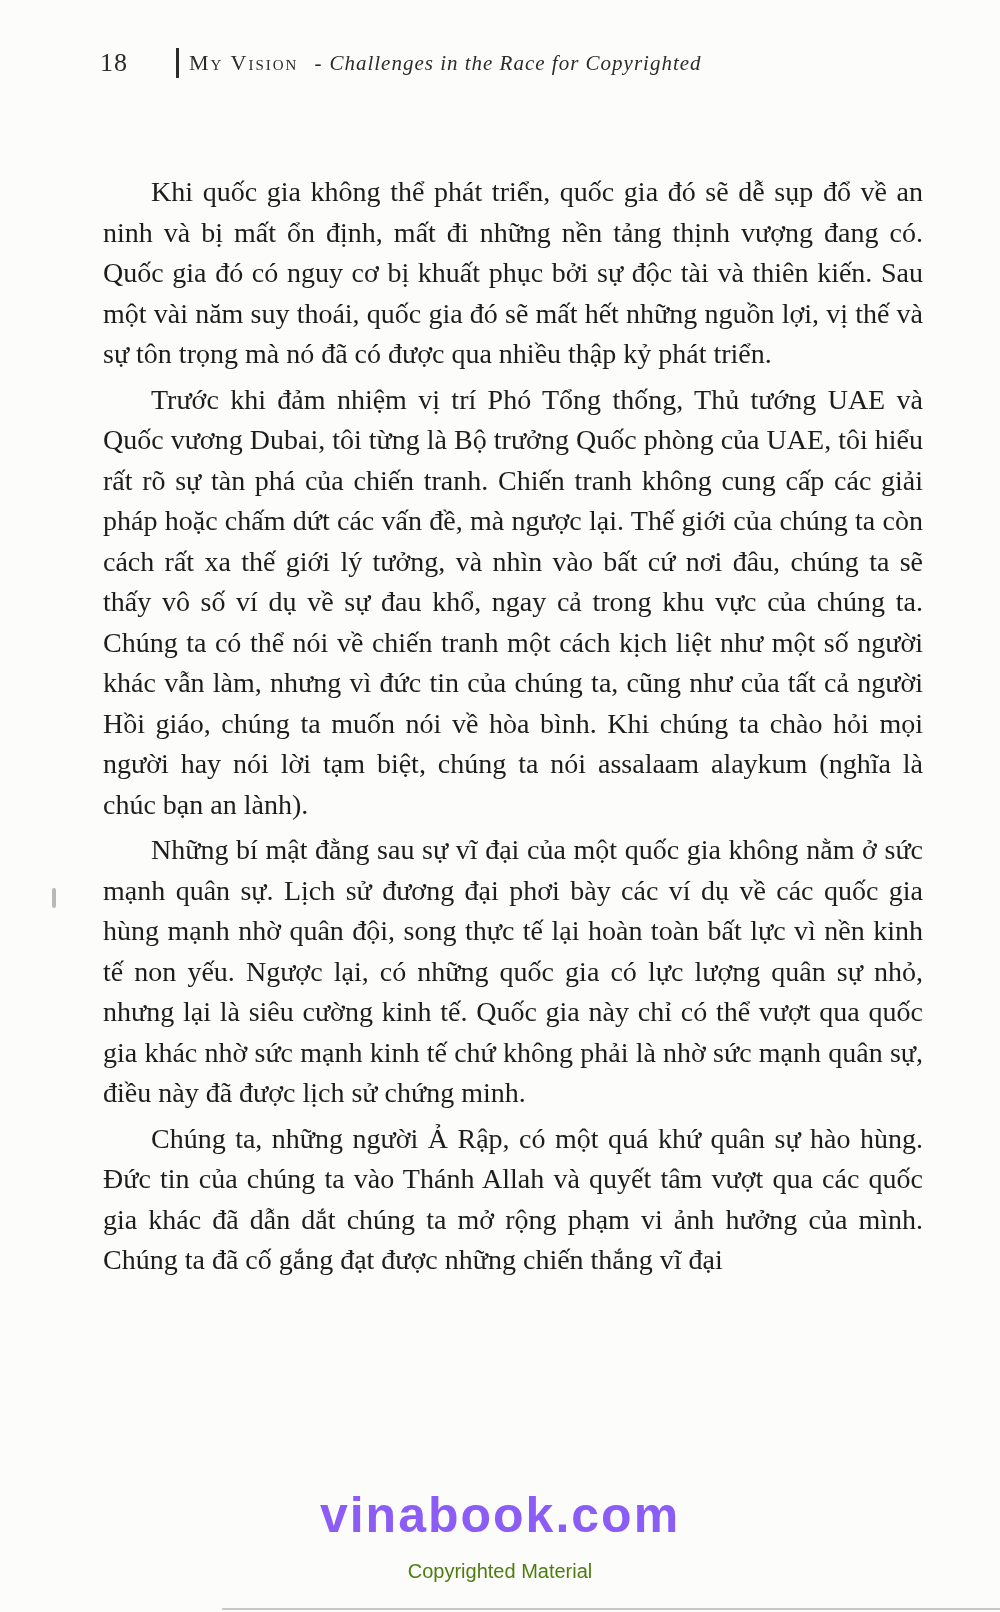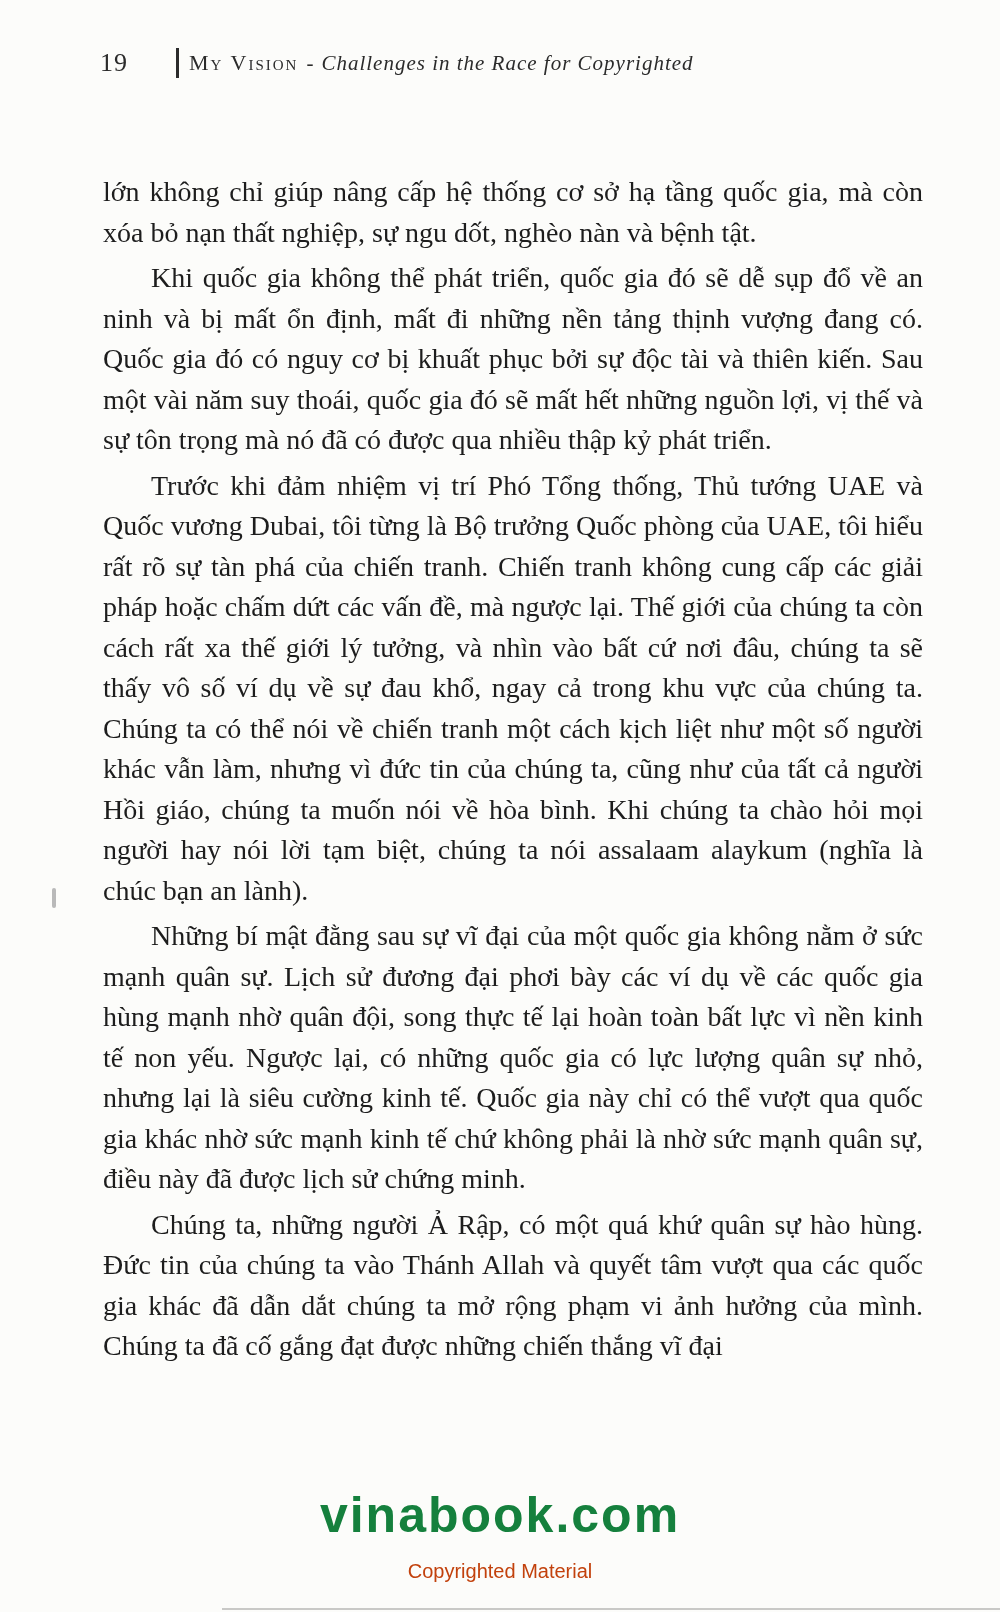--- a/index.html
+++ b/index.html
@@ -22,75 +22,74 @@
   .page-number{
     font-size:26px;letter-spacing:1px;
   }
   .header-bar{
     display:inline-block;width:3px;height:30px;
     background:#2b2b2b;margin:0 10px 0 48px;
   }
   .book-title{
     font-variant:small-caps;
     font-size:22px;letter-spacing:2px;
-    margin-right:8px;
+    margin-right:16px;
   }
   .header-sep{font-size:21px;margin-right:8px;}
   .chapter-title{
     font-style:italic;font-size:21px;letter-spacing:1px;
   }
   
   .page-body{
     position:absolute;top:172px;left:103px;width:820px;
     font-size:28px;line-height:40.5px;
     text-align:justify;
   }
   .page-body p{margin:0 0 5px 0;}
   .page-body p.indent{text-indent:48px;}
   .run-italic{}
   
   .watermark{
     position:absolute;top:1486px;left:0;width:1000px;
     text-align:center;
     font-family:"Liberation Sans", sans-serif;
     font-size:50px;font-weight:bold;letter-spacing:2px;
-    color:#15803d;
+    color:#8b5cf6;
   }
   .copyright-notice{
     position:absolute;top:1560px;left:0;width:1000px;
     text-align:center;
     font-family:"Liberation Sans", sans-serif;
     font-size:20px;
-    color:#c2410c;
+    color:#4d7c0f;
   }
   
   .artifact-left{
     position:absolute;left:52px;top:888px;
     width:4px;height:20px;background:#b9b9b9;border-radius:2px;
   }
   .artifact-bottom{
     position:absolute;left:222px;right:0;bottom:2px;
     height:2px;background:#c9c9c7;
   }
 </style>
 </head>
 <body>
 
 <div class="page">
 
   <header class="running-header">
-    <span class="page-number">19</span>
+    <span class="page-number">18</span>
     <span class="header-bar"></span>
     <span class="book-title">My Vision</span>
     <span class="header-sep">-</span>
     <span class="chapter-title">Challenges in the Race for Copyrighted</span>
   </header>
 
   <main class="page-body">
-    <p><span>lớn không chỉ giúp nâng cấp hệ thống cơ sở hạ tầng quốc gia, mà còn xóa bỏ nạn thất nghiệp, sự ngu dốt, nghèo nàn và bệnh tật.</span></p>
     <p class="indent"><span>Khi quốc gia không thể phát triển, quốc gia đó sẽ dễ sụp đổ về an ninh và bị mất ổn định, mất đi những nền tảng thịnh vượng đang có. Quốc gia đó có nguy cơ bị khuất phục bởi sự độc tài và thiên kiến. Sau một vài năm suy thoái, quốc gia đó sẽ mất hết những nguồn lợi, vị thế và sự tôn trọng mà nó đã có được qua nhiều thập kỷ phát triển.</span></p>
     <p class="indent"><span>Trước khi đảm nhiệm vị trí Phó Tổng thống, Thủ tướng UAE và Quốc vương Dubai, tôi từng là Bộ trưởng Quốc phòng của UAE, tôi hiểu rất rõ sự tàn phá của chiến tranh. Chiến tranh không cung cấp các giải pháp hoặc chấm dứt các vấn đề, mà ngược lại. Thế giới của chúng ta còn cách rất xa thế giới lý tưởng, và nhìn vào bất cứ nơi đâu, chúng ta sẽ thấy vô số ví dụ về sự đau khổ, ngay cả trong khu vực của chúng ta. Chúng ta có thể nói về chiến tranh một cách kịch liệt như một số người khác vẫn làm, nhưng vì đức tin của chúng ta, cũng như của tất cả người Hồi giáo, chúng ta muốn nói về hòa bình. Khi chúng ta chào hỏi mọi người hay nói lời tạm biệt, chúng ta nói </span><span class="run-italic">assalaam alaykum</span><span> (nghĩa là </span><span class="run-italic">chúc bạn an lành</span><span>).</span></p>
     <p class="indent"><span>Những bí mật đằng sau sự vĩ đại của một quốc gia không nằm ở sức mạnh quân sự. Lịch sử đương đại phơi bày các ví dụ về các quốc gia hùng mạnh nhờ quân đội, song thực tế lại hoàn toàn bất lực vì nền kinh tế non yếu. Ngược lại, có những quốc gia có lực lượng quân sự nhỏ, nhưng lại là siêu cường kinh tế. Quốc gia này chỉ có thể vượt qua quốc gia khác nhờ sức mạnh kinh tế chứ không phải là nhờ sức mạnh quân sự, điều này đã được lịch sử chứng minh.</span></p>
     <p class="indent"><span>Chúng ta, những người Ả Rập, có một quá khứ quân sự hào hùng. Đức tin của chúng ta vào Thánh Allah và quyết tâm vượt qua các quốc gia khác đã dẫn dắt chúng ta mở rộng phạm vi ảnh hưởng của mình. Chúng ta đã cố gắng đạt được những chiến thắng vĩ đại</span></p>
   </main>
 
   <div class="watermark">vinabook.com</div>
   <div class="copyright-notice">Copyrighted Material</div>
 
   <div class="artifact-left"></div>

